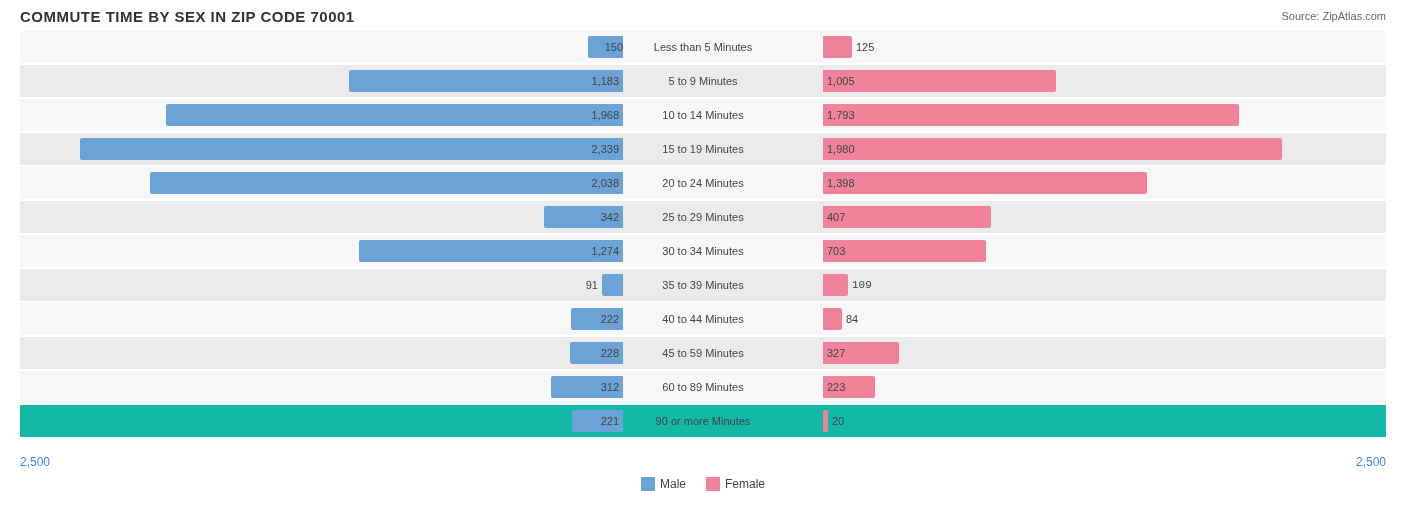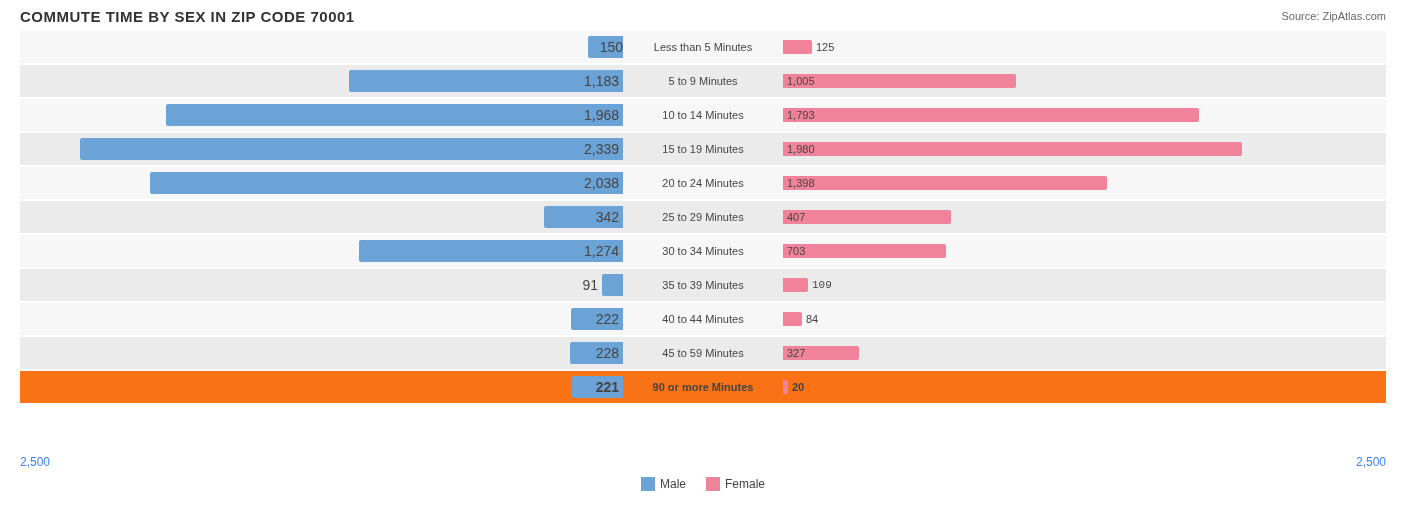--- a/index.html
+++ b/index.html
@@ -64,28 +64,29 @@
     .bar-male {
       background: #6ba3d6;
       height: 22px;
       border-radius: 2px 0 0 2px;
       display: flex;
       align-items: center;
       justify-content: flex-end;
     }
     .bar-female {
       background: #f0829a;
-      height: 14px;
+      height: 22px;
       border-radius: 0 2px 2px 0;
       display: flex;
       align-items: center;
       justify-content: flex-start;
+      margin-left: 40px;
     }
     .val-male {
-      font-size: 14px;
+      font-size: 11px;
       color: #444;
       white-space: nowrap;
       margin-right: 4px;
       text-align: center;
     }
     .val-female {
       font-size: 11px;
       color: #444;
       white-space: nowrap;
       margin-left: 4px;
@@ -256,21 +257,34 @@
             <span class="val-male">228</span>
           </div>
         </div>
         <div class="label-center">45 to 59 Minutes</div>
         <div class="right-section">
           <div class="bar-female" style="width: 76px;">
             <span class="val-female">327</span>
           </div>
         </div>
       </div>
-      <div class="bar-row" style="background: #f97316; font-weight: bold;">
+      <div class="bar-row" style="background: rgb(247, 247, 247);">
+        <div class="left-section">
+          <div class="bar-male" style="width: 72px;">
+            <span class="val-male">312</span>
+          </div>
+        </div>
+        <div class="label-center">60 to 89 Minutes</div>
+        <div class="right-section">
+          <div class="bar-female" style="width: 52px;">
+            <span class="val-female">223</span>
+          </div>
+        </div>
+      </div>
+      <div class="bar-row" style="background: #14b8a6;">
         <div class="left-section">
           <div class="bar-male" style="width: 51px;">
             <span class="val-male">221</span>
           </div>
         </div>
         <div class="label-center">90 or more Minutes</div>
         <div class="right-section">
           <div class="bar-female" style="width: 5px;"></div>
           <span class="val-female" style="margin-left: 4px;">20</span>
         </div>

